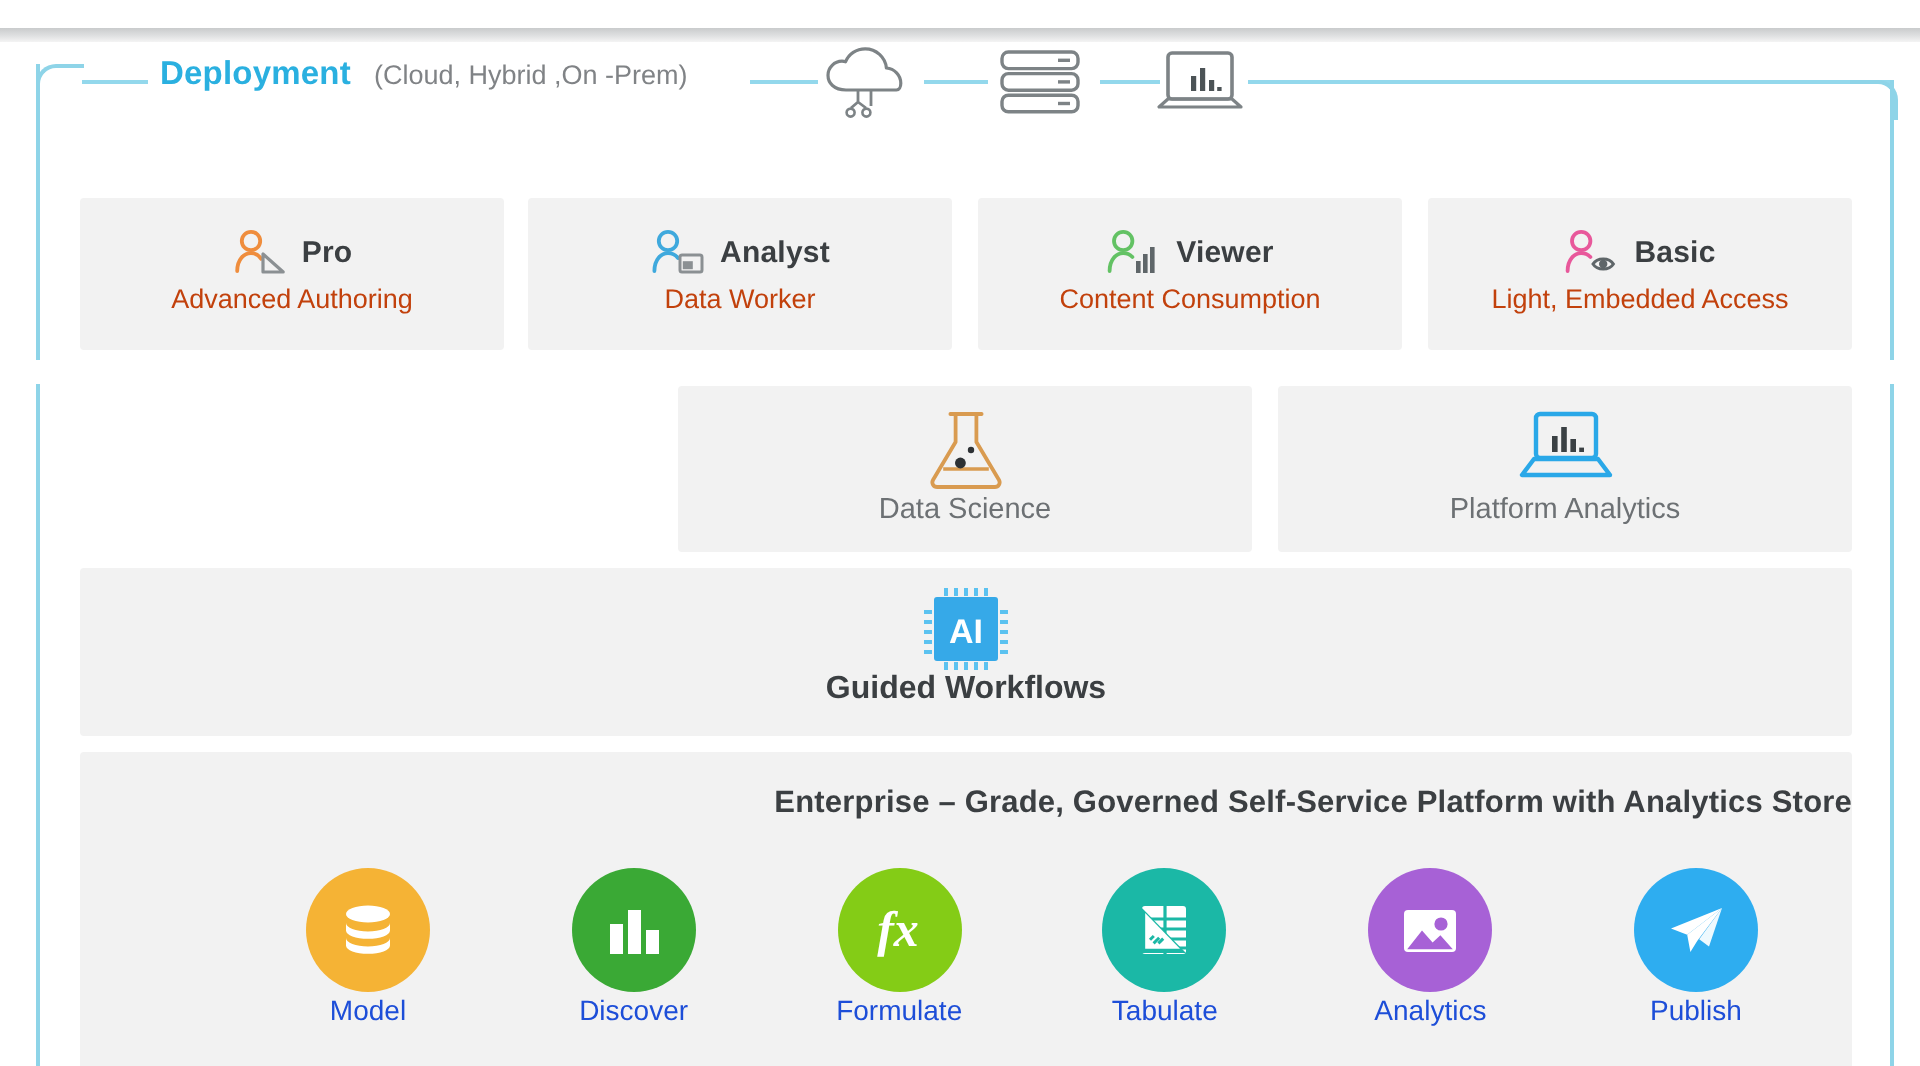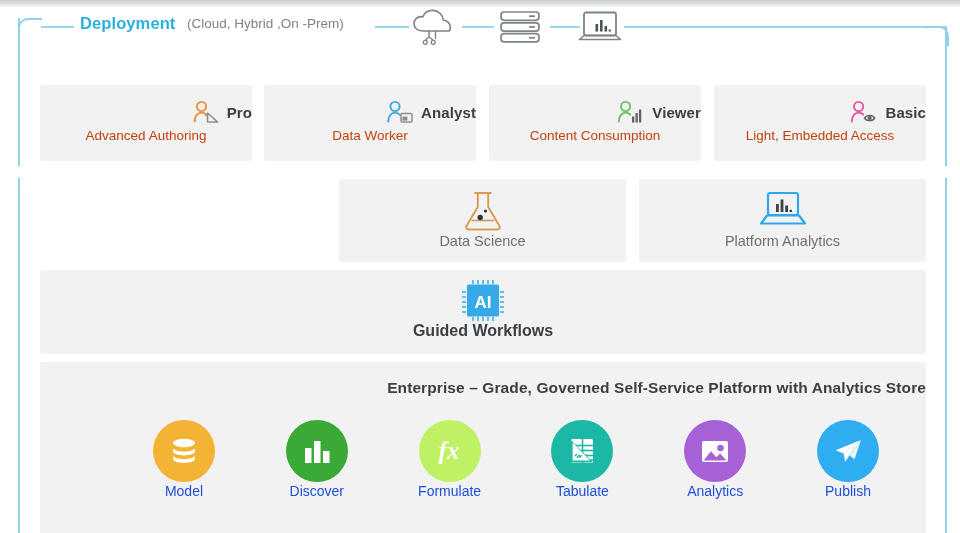--- a/index.html
+++ b/index.html
@@ -3,21 +3,21 @@
 <meta charset="utf-8">
 <style>
   html,body{margin:0;padding:0;}
   body{
     width:960px;height:533px;
     background:#ffffff;
     font-family:"Liberation Sans","DejaVu Sans",sans-serif;
     overflow:hidden;
     position:relative;
   }
-  .stage{position:absolute;left:0;top:0;width:960px;height:414px;text-decoration:underline;}
+  .stage{position:absolute;left:0;top:14px;width:960px;height:414px;text-decoration:underline;}
 
   
   .top-strip{
     position:absolute;left:0;top:0;width:960px;height:7px;
     background:linear-gradient(to bottom,#c9cbcc 0%,#dfe0e1 55%,#f4f4f4 100%);
   }
 
   
   .deploy-row{
     position:absolute;left:0;top:6px;width:960px;height:40px;
@@ -74,21 +74,21 @@
 
   
   .card{
     position:absolute;background:#f2f2f2;border-radius:2px;
   }
 
   
   .persona{top:85px;height:76px;}
   .persona .head{
     position:absolute;left:0;right:0;top:15px;
-    display:flex;align-items:center;justify-content:flex-end;gap:7px;
+    display:flex;align-items:center;justify-content:center;gap:7px;
   }
   .persona .title{
     font-size:15px;font-weight:bold;color:#3b3f42;letter-spacing:.1px;
   }
   .persona .sub{
     position:absolute;left:0;right:0;top:43px;text-align:center;
     font-size:13.5px;color:#c2410c;
   }
 
   
@@ -334,21 +334,21 @@
           <svg width="32" height="32" viewBox="0 0 32 32">
             <rect x="4" y="13" width="6.5" height="15" fill="#ffffff"></rect>
             <rect x="13" y="6" width="6.5" height="22" fill="#ffffff"></rect>
             <rect x="22" y="16" width="6.5" height="12" fill="#ffffff"></rect>
           </svg>
         </div>
         <div class="plat-lbl">Discover</div>
       </div>
 
       <div class="plat-item">
-        <div class="circle" style="background:#bef264">
+        <div class="circle" style="background:#84cc16">
           <svg width="36" height="34" viewBox="0 0 36 34">
             <text x="17" y="25" font-family="'Liberation Serif',serif" font-size="25" font-style="italic" font-weight="bold" fill="#ffffff" text-anchor="middle">fx</text>
           </svg>
         </div>
         <div class="plat-lbl">Formulate</div>
       </div>
 
       <div class="plat-item">
         <div class="circle" style="background:#1bb8a6">
           <svg width="32" height="32" viewBox="0 0 32 32">

